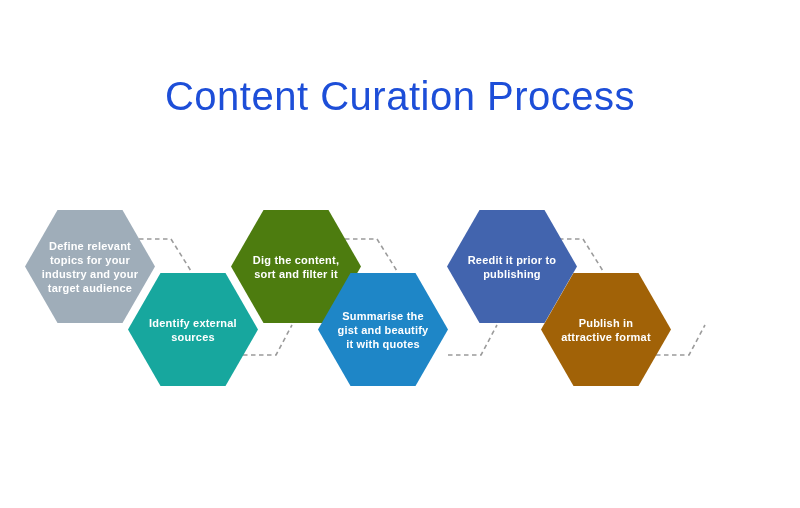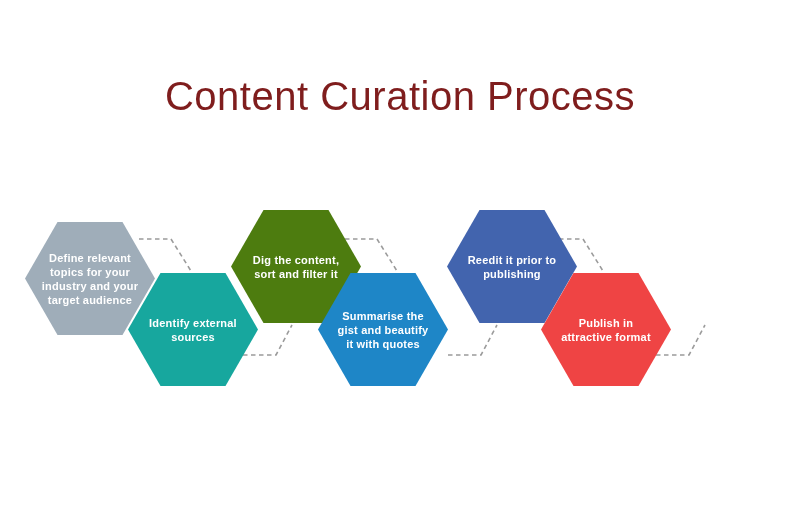--- a/index.html
+++ b/index.html
@@ -53,34 +53,34 @@
   .hex-label {
     text-align: center;
     color: #ffffff;
     font-size: 11px;
     line-height: 14px;
     font-weight: bold;
     white-space: pre-line;
     letter-spacing: 0.2px;
   }
   
-  .hex.p1 { left: 25px;  top: 222px; }
+  .hex.p1 { left: 25px;  top: 210px; }
   .hex.p2 { left: 128px; top: 273px; }
   .hex.p3 { left: 231px; top: 210px; }
   .hex.p4 { left: 318px; top: 273px; }
   .hex.p5 { left: 447px; top: 210px; }
   .hex.p6 { left: 541px; top: 273px; }
   .hex.p7 { left: 644px; top: 210px; }
 </style>
 </head>
 <body>
 
 <div class="stage">
 
-  <h1 class="title" style="color: #7f1d1d;">Content Curation Process</h1>
+  <h1 class="title" style="color: #1d4ed8;">Content Curation Process</h1>
 
   <svg class="connectors" viewBox="0 0 800 508" aria-hidden="true">
     <path class="conn" d="M139 239 L171 239 L191 271" stroke="#9b9b9b"></path>
     <path class="conn" d="M243 355 L276 355 L292 325" stroke="#9b9b9b"></path>
     <path class="conn" d="M345 239 L377 239 L397 271" stroke="#9b9b9b"></path>
     <path class="conn" d="M448 355 L481 355 L497 325" stroke="#9b9b9b"></path>
     <path class="conn" d="M551 239 L583 239 L603 271" stroke="#9b9b9b"></path>
     <path class="conn" d="M656 355 L689 355 L705 325" stroke="#9b9b9b"></path>
   </svg>
 
@@ -105,19 +105,19 @@
     <div class="hex-label">Summarise the
 gist and beautify
 it with quotes</div>
   </div>
 
   <div class="hex p5" style="background-color: rgb(66, 100, 174);">
     <div class="hex-label">Reedit it prior to
 publishing</div>
   </div>
 
-  <div class="hex p6" style="background-color: #ef4444;">
+  <div class="hex p6" style="background-color: #a16207;">
     <div class="hex-label">Publish in
 attractive format</div>
   </div>
 
 
 </div>
 
 </body></html>

